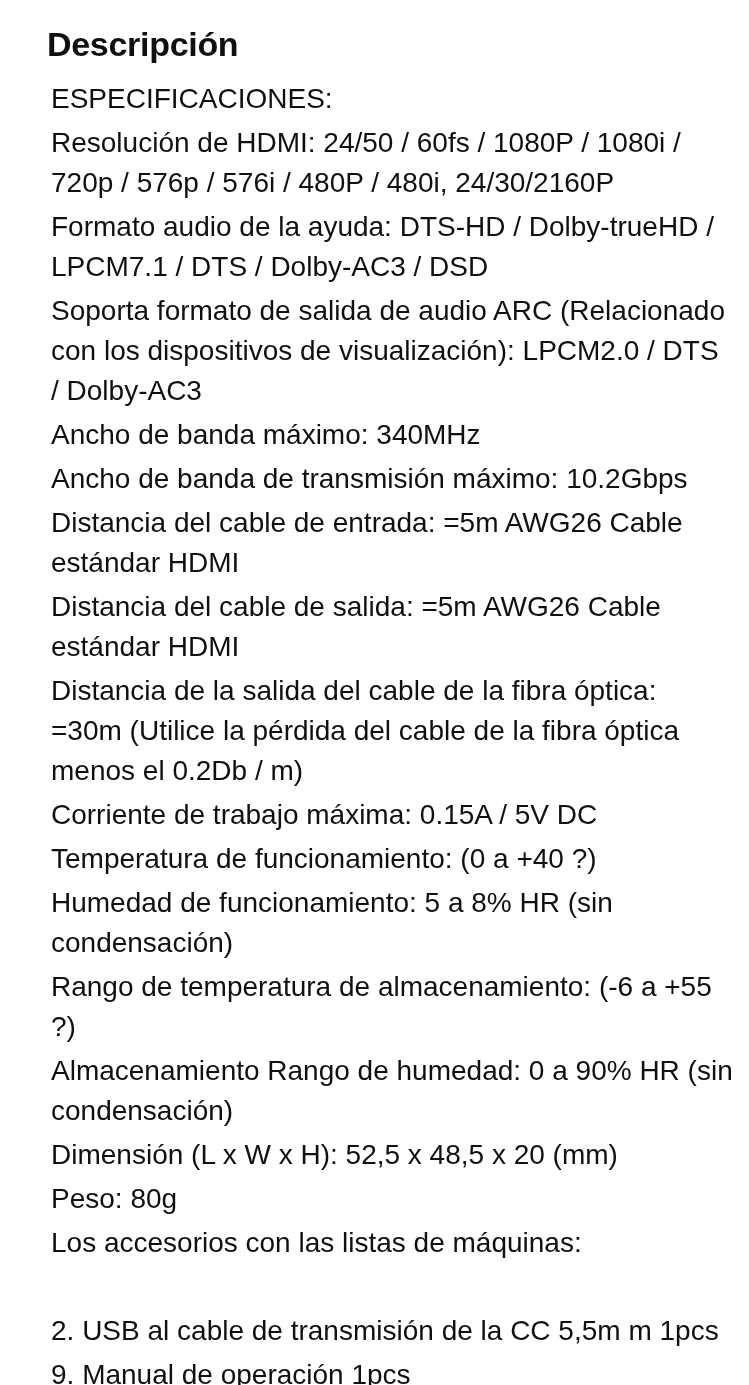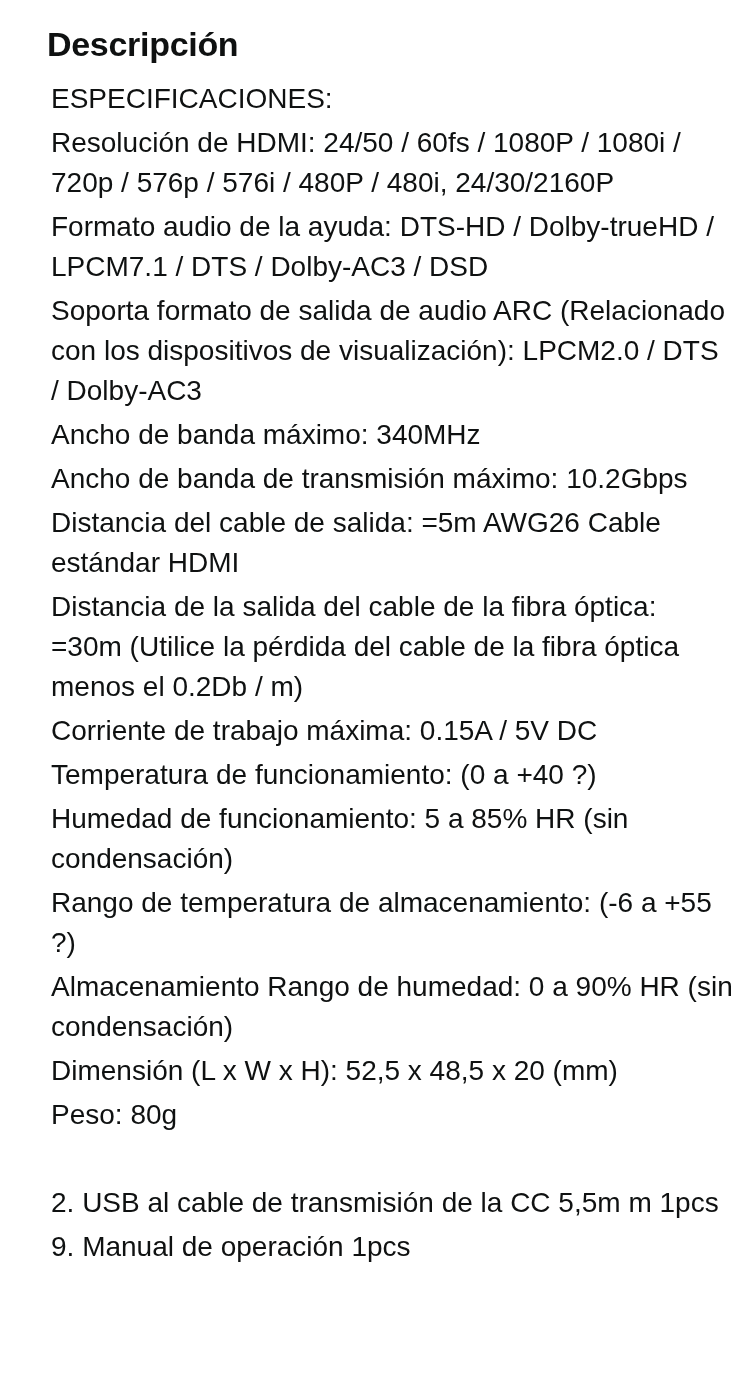--- a/index.html
+++ b/index.html
@@ -48,27 +48,29 @@
   <h2 class="section-title">Descripción</h2>
 
   <div class="desc-body">
 
   <p class="desc-line">ESPECIFICACIONES:</p>
       <p class="desc-line">Resolución de HDMI: 24/50 / 60fs / 1080P / 1080i / 720p / 576p / 576i / 480P / 480i, 24/30/2160P</p>
       <p class="desc-line">Formato audio de la ayuda: DTS-HD / Dolby-trueHD / LPCM7.1 / DTS / Dolby-AC3 / DSD</p>
       <p class="desc-line">Soporta formato de salida de audio ARC (Relacionado con los dispositivos de visualización): LPCM2.0 / DTS / Dolby-AC3</p>
       <p class="desc-line">Ancho de banda máximo: 340MHz</p>
       <p class="desc-line">Ancho de banda de transmisión máximo: 10.2Gbps</p>
+      <p class="desc-line">Distancia del cable de entrada: =5m AWG26 Cable estándar HDMI</p>
       <p class="desc-line">Distancia del cable de salida: =5m AWG26 Cable estándar HDMI</p>
       <p class="desc-line">Distancia de la salida del cable de la fibra óptica: =30m (Utilice la pérdida del cable de la fibra óptica menos el 0.2Db / m)</p>
       <p class="desc-line">Corriente de trabajo máxima: 0.15A / 5V DC</p>
       <p class="desc-line">Temperatura de funcionamiento: (0 a +40 ?)</p>
-      <p class="desc-line">Humedad de funcionamiento: 5 a 85% HR (sin condensación)</p>
+      <p class="desc-line">Humedad de funcionamiento: 5 a 8% HR (sin condensación)</p>
       <p class="desc-line">Rango de temperatura de almacenamiento: (-6 a +55 ?)</p>
       <p class="desc-line">Almacenamiento Rango de humedad: 0 a 90% HR (sin condensación)</p>
       <p class="desc-line">Dimensión (L x W x H): 52,5 x 48,5 x 20 (mm)</p>
       <p class="desc-line">Peso: 80g</p>
+      <p class="desc-line">Los accesorios con las listas de máquinas:</p>
       <p class="desc-line"></p>
       <p class="desc-line">2. USB al cable de transmisión de la CC 5,5m m 1pcs</p>
       <p class="desc-line">9. Manual de operación 1pcs</p>
     </div>
 
 </div>
 
 </body></html>

